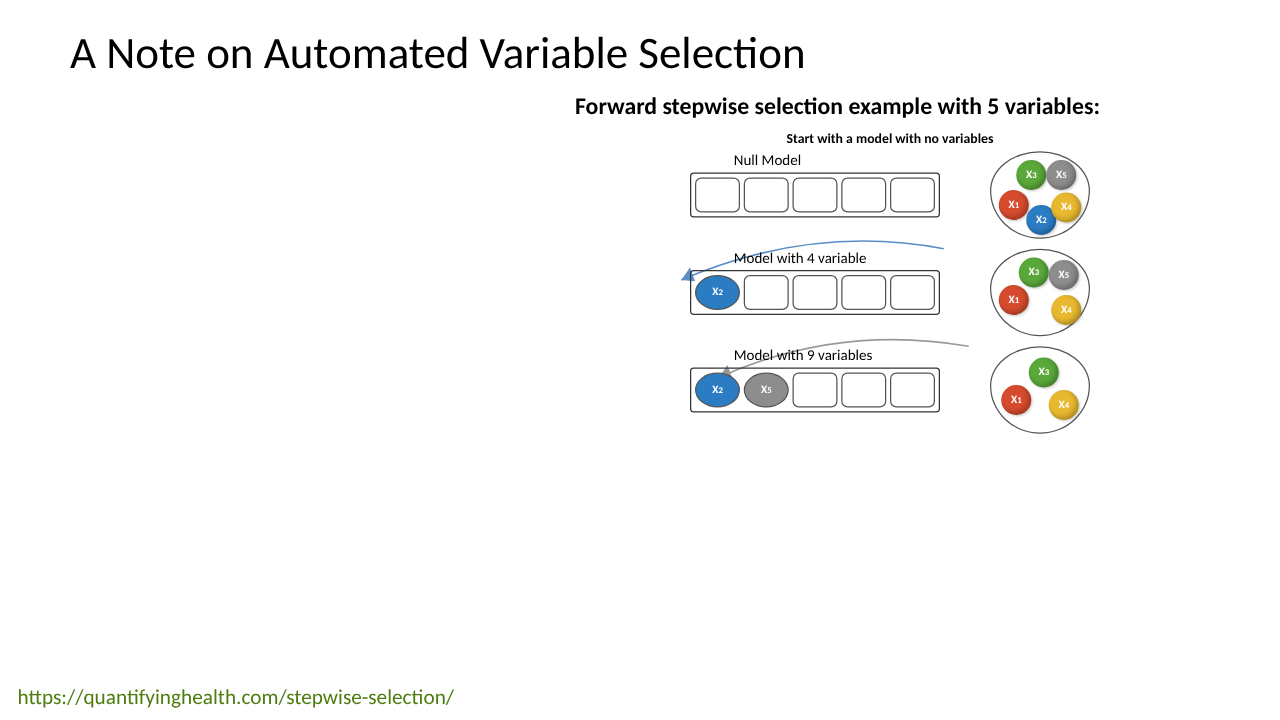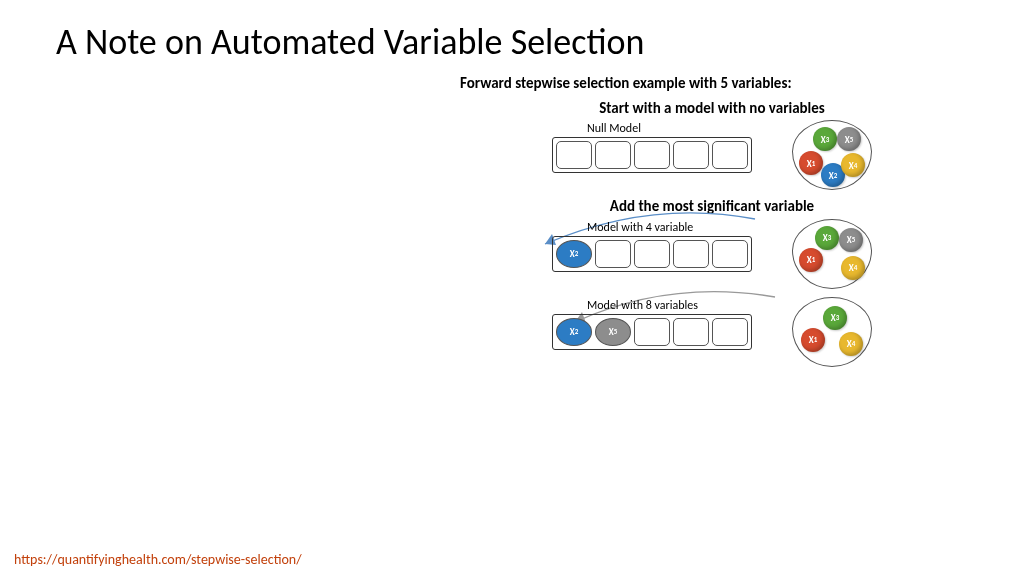--- a/index.html
+++ b/index.html
@@ -9,34 +9,34 @@
     background: #fff; color: #000; position: relative; overflow: hidden;
   }
   .title { font-size: 36px; font-weight: 400; padding: 20px 40px 10px 56px; }
   .content { display: flex; gap: 20px; padding: 0 40px; }
   .left { width: 380px; padding-top: 10px; }
   .left ul { list-style: none; }
   .left li { font-size: 22px; line-height: 1.25; padding-left: 18px; position: relative; margin-bottom: 6px;}
   .left li::before { content: "•"; position: absolute; left: 0; top: 0; }
   .left .gap { height: 28px; }
   .right { flex: 1; font-size: 0; }
-  .diag-title { font-size: 15px; font-weight: 600; text-align: left; margin: 0 0 8px 20px; }
+  .diag-title { font-size: 19px; font-weight: 600; text-align: left; margin: 0 0 8px 20px; }
   .step { position: relative; margin-bottom: 8px; }
-  .step-cap { font-size: 15px; font-weight: 600; text-align: center; margin-bottom: 3px; line-height: 1.15; }
+  .step-cap { font-size: 11px; font-weight: 600; text-align: center; margin-bottom: 3px; line-height: 1.15; }
   .step-row { display: flex; align-items: center; justify-content: center; gap: 40px; position: relative; }
   .box-wrap { position: relative; }
   .box-label { font-size: 12px; font-weight: 400; position: absolute; top: -16px; left: 12px; padding-left: 23px; }
   .box { border: 1.5px solid #333; width: 200px; height: 36px; display: flex; gap: 3px; padding: 3px; border-radius: 3px; }
   .slot { flex: 1; border: 1.5px solid #555; border-radius: 5px; background: #fff; display:flex; align-items:center; justify-content:center; }
   .slot.filled { border-radius: 50%; color: #fff; font-size: 9px; font-weight: 600; }
   .pool { width: 80px; height: 70px; border: 1.5px solid #555; border-radius: 50% 50% 50% 50% / 45% 45% 55% 55%; position: relative; }
   .ball { position: absolute; width: 24px; height: 24px; border-radius: 50%; color:#fff; font-size:9px; font-weight:600; display:flex;align-items:center;justify-content:center; box-shadow: inset -2px -2px 4px rgba(0,0,0,.25), 1px 1px 2px rgba(0,0,0,.2); }
   .c-red{background:#d64b2e;} .c-blue{background:#2c7cc4;} .c-green{background:#5aa83a;} .c-yellow{background:#e8b82e;} .c-grey{background:#8d8d8d;}
   .arrow { position:absolute; pointer-events:none; }
-  .footer { position: absolute; bottom: 8px; left: 14px; font-size: 14px; color: #c2410c; }
+  .footer { position: absolute; bottom: 8px; left: 14px; font-size: 17px; color: #4d7c0f; }
   
   .ball sub, .slot sub { font-size: 7px; vertical-align: sub; }
 </style>
 </head>
 <body>
 
 <div class="title">A Note on Automated Variable Selection</div>
 
 <div class="content">
   <div class="left">
@@ -65,21 +65,20 @@
             <div class="ball c-red" style="left:6px;top:30px;">X<sub>1</sub></div>
             <div class="ball c-blue" style="left:28px;top:42px;">X<sub>2</sub></div>
             <div class="ball c-green" style="left:20px;top:6px;">X<sub>3</sub></div>
             <div class="ball c-yellow" style="left:48px;top:32px;">X<sub>4</sub></div>
             <div class="ball c-grey" style="left:44px;top:6px;">X<sub>5</sub></div>
           </div>
       </div>
     </div>
 
     <div class="step">
-      <div class="step-cap">Add the most significant variable</div>
       <div class="step-row">
         <svg class="arrow" style="left:90px;top:-10px;width:230px;height:50px;" viewBox="0 0 230 50">
           <path d="M 225 10 Q 120 -10 15 35" fill="none" stroke="#5a8ec7" stroke-width="1.3"></path>
           <path d="M 15 35 L 22 25 L 26 36 Z" fill="#5a8ec7"></path>
         </svg>
         <div class="box-wrap">
           <div class="box-label">Model with 4 variable</div>
           <div class="box">
             <div class="slot filled c-blue">X<sub>2</sub></div>
             <div class="slot"></div>
@@ -97,21 +96,21 @@
       </div>
     </div>
 
     <div class="step">
       <div class="step-row">
         <svg class="arrow" style="left:120px;top:-10px;width:220px;height:50px;" viewBox="0 0 220 50">
           <path d="M 215 10 Q 110 -8 15 35" fill="none" stroke="#999" stroke-width="1.3"></path>
           <path d="M 15 35 L 22 25 L 26 36 Z" fill="#999"></path>
         </svg>
         <div class="box-wrap">
-          <div class="box-label">Model with 8 variables</div>
+          <div class="box-label">Model with 9 variables</div>
           <div class="box">
             <div class="slot filled c-blue">X<sub>2</sub></div>
             <div class="slot filled c-grey">X<sub>5</sub></div>
             <div class="slot"></div>
             <div class="slot"></div>
             <div class="slot"></div>
           </div>
         </div>
         <div class="pool" id="pool3">
             <div class="ball c-red" style="left:8px;top:30px;">X<sub>1</sub></div>

